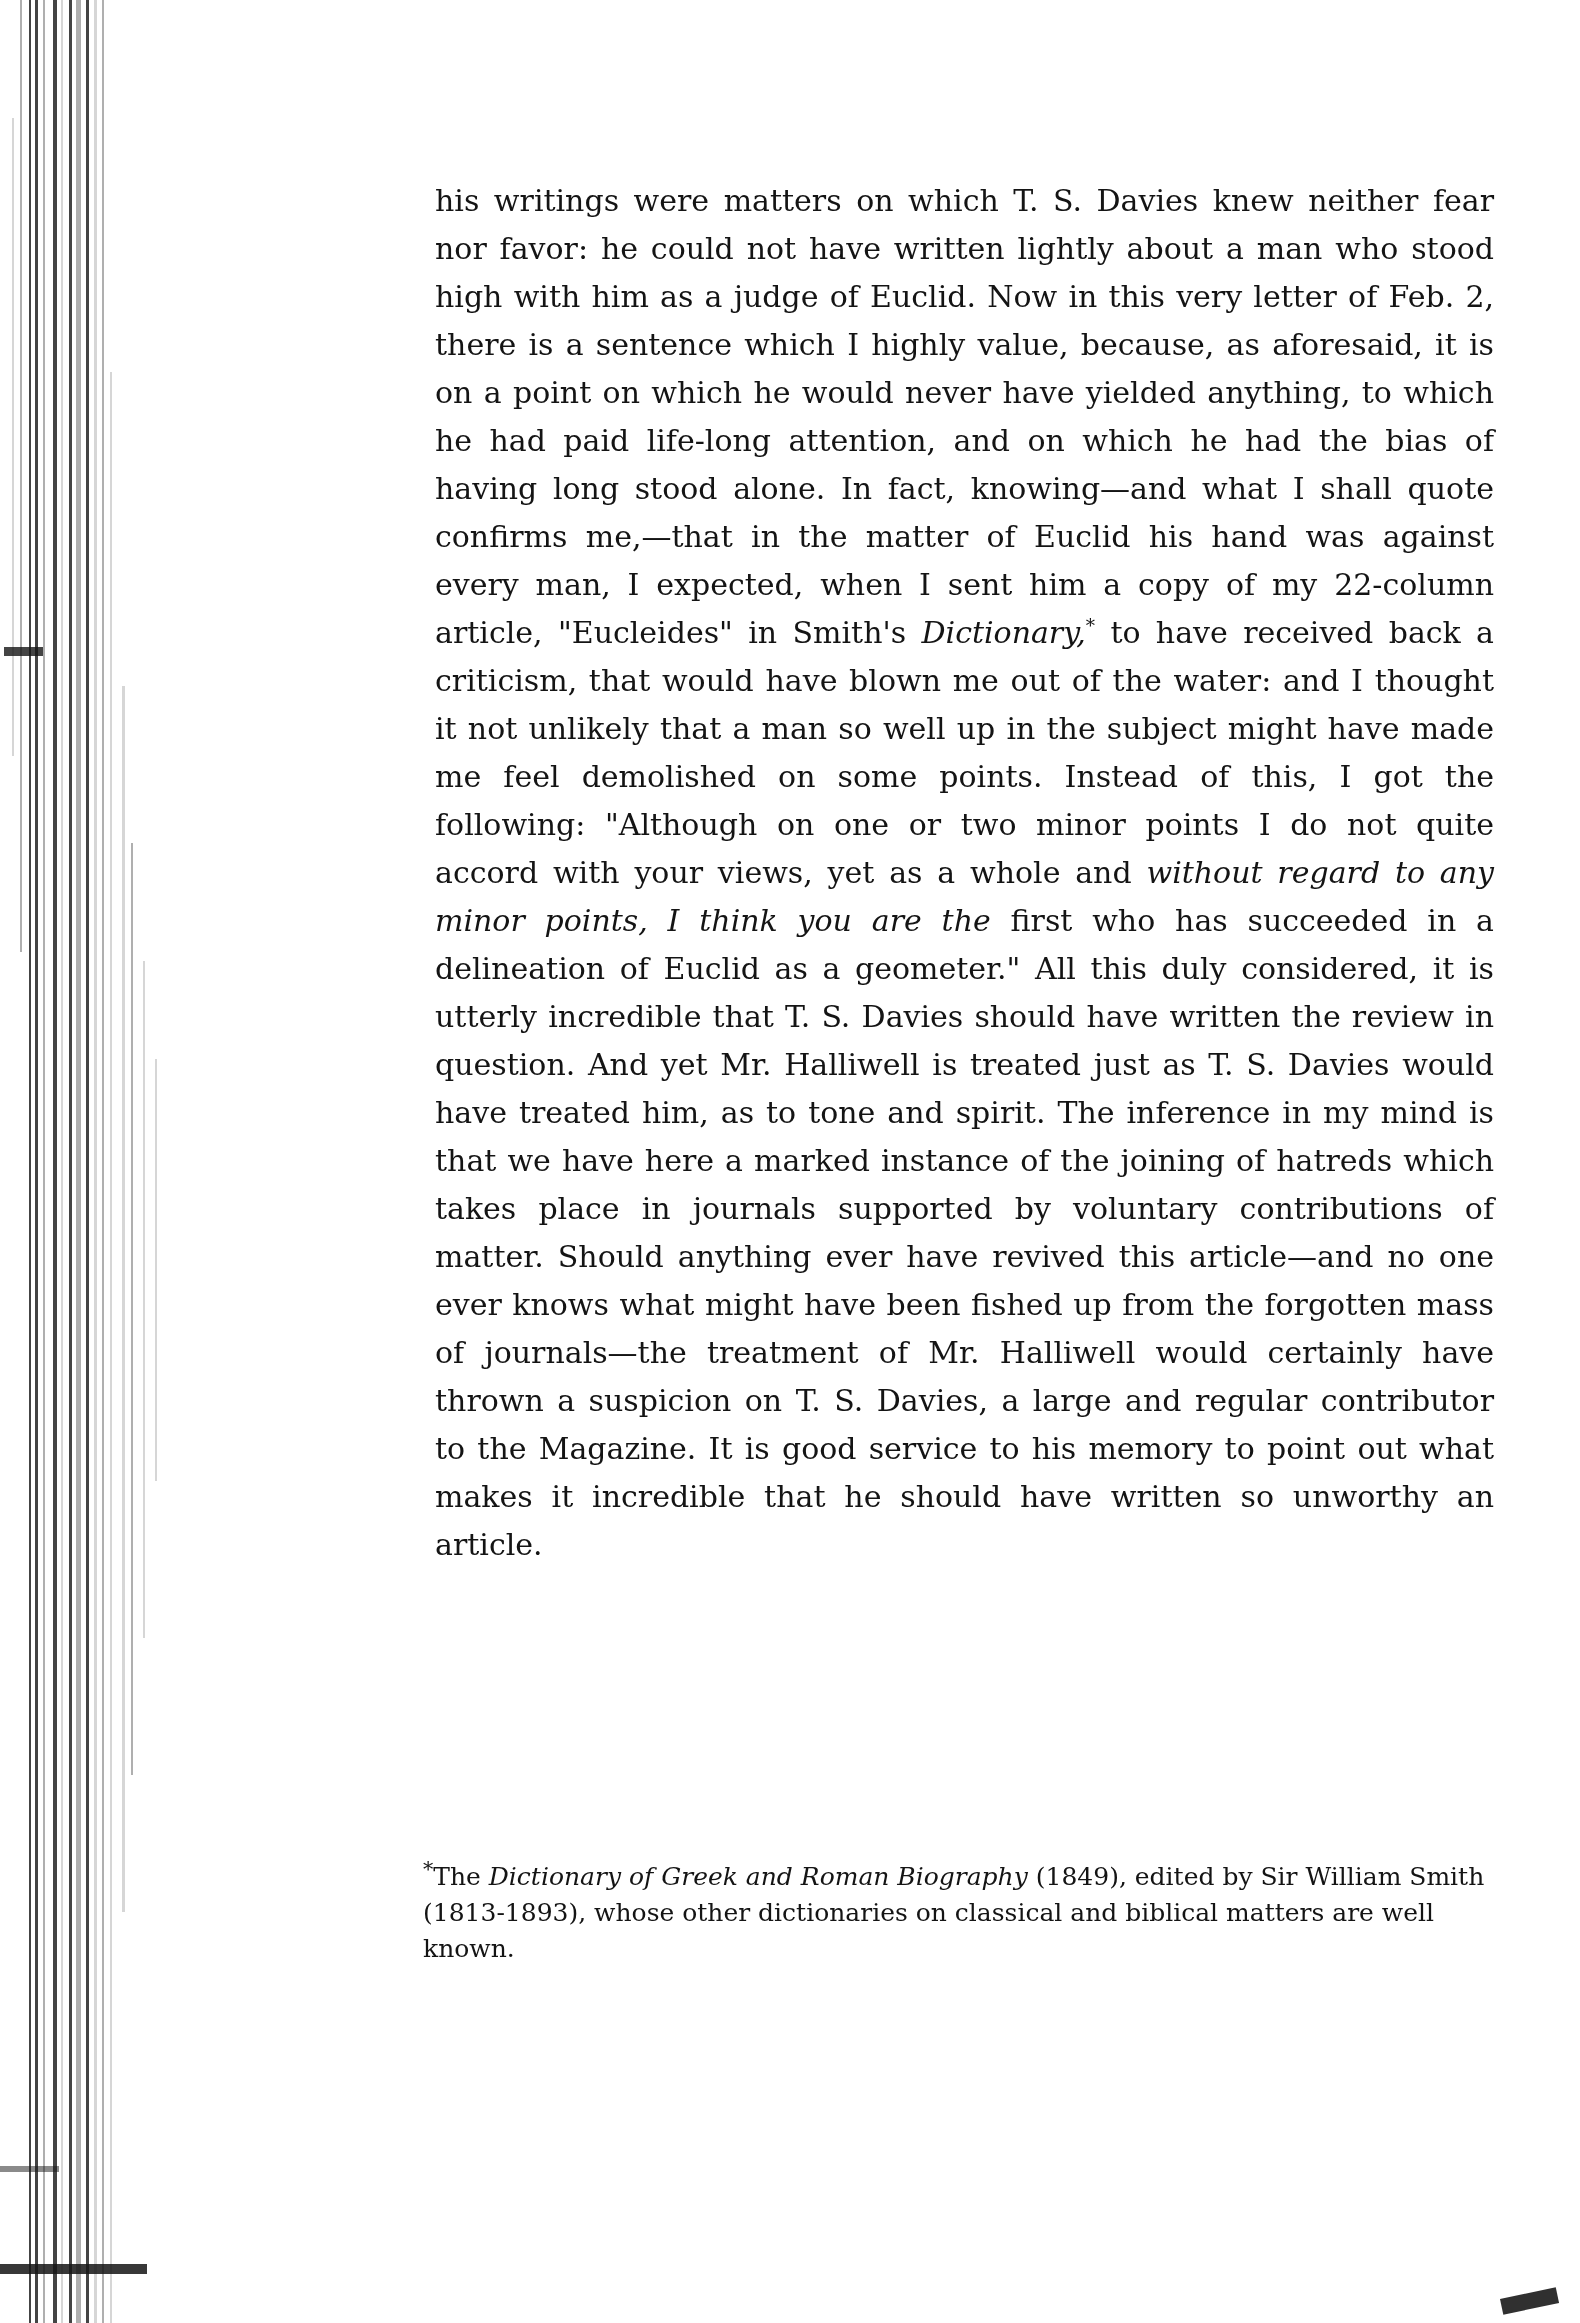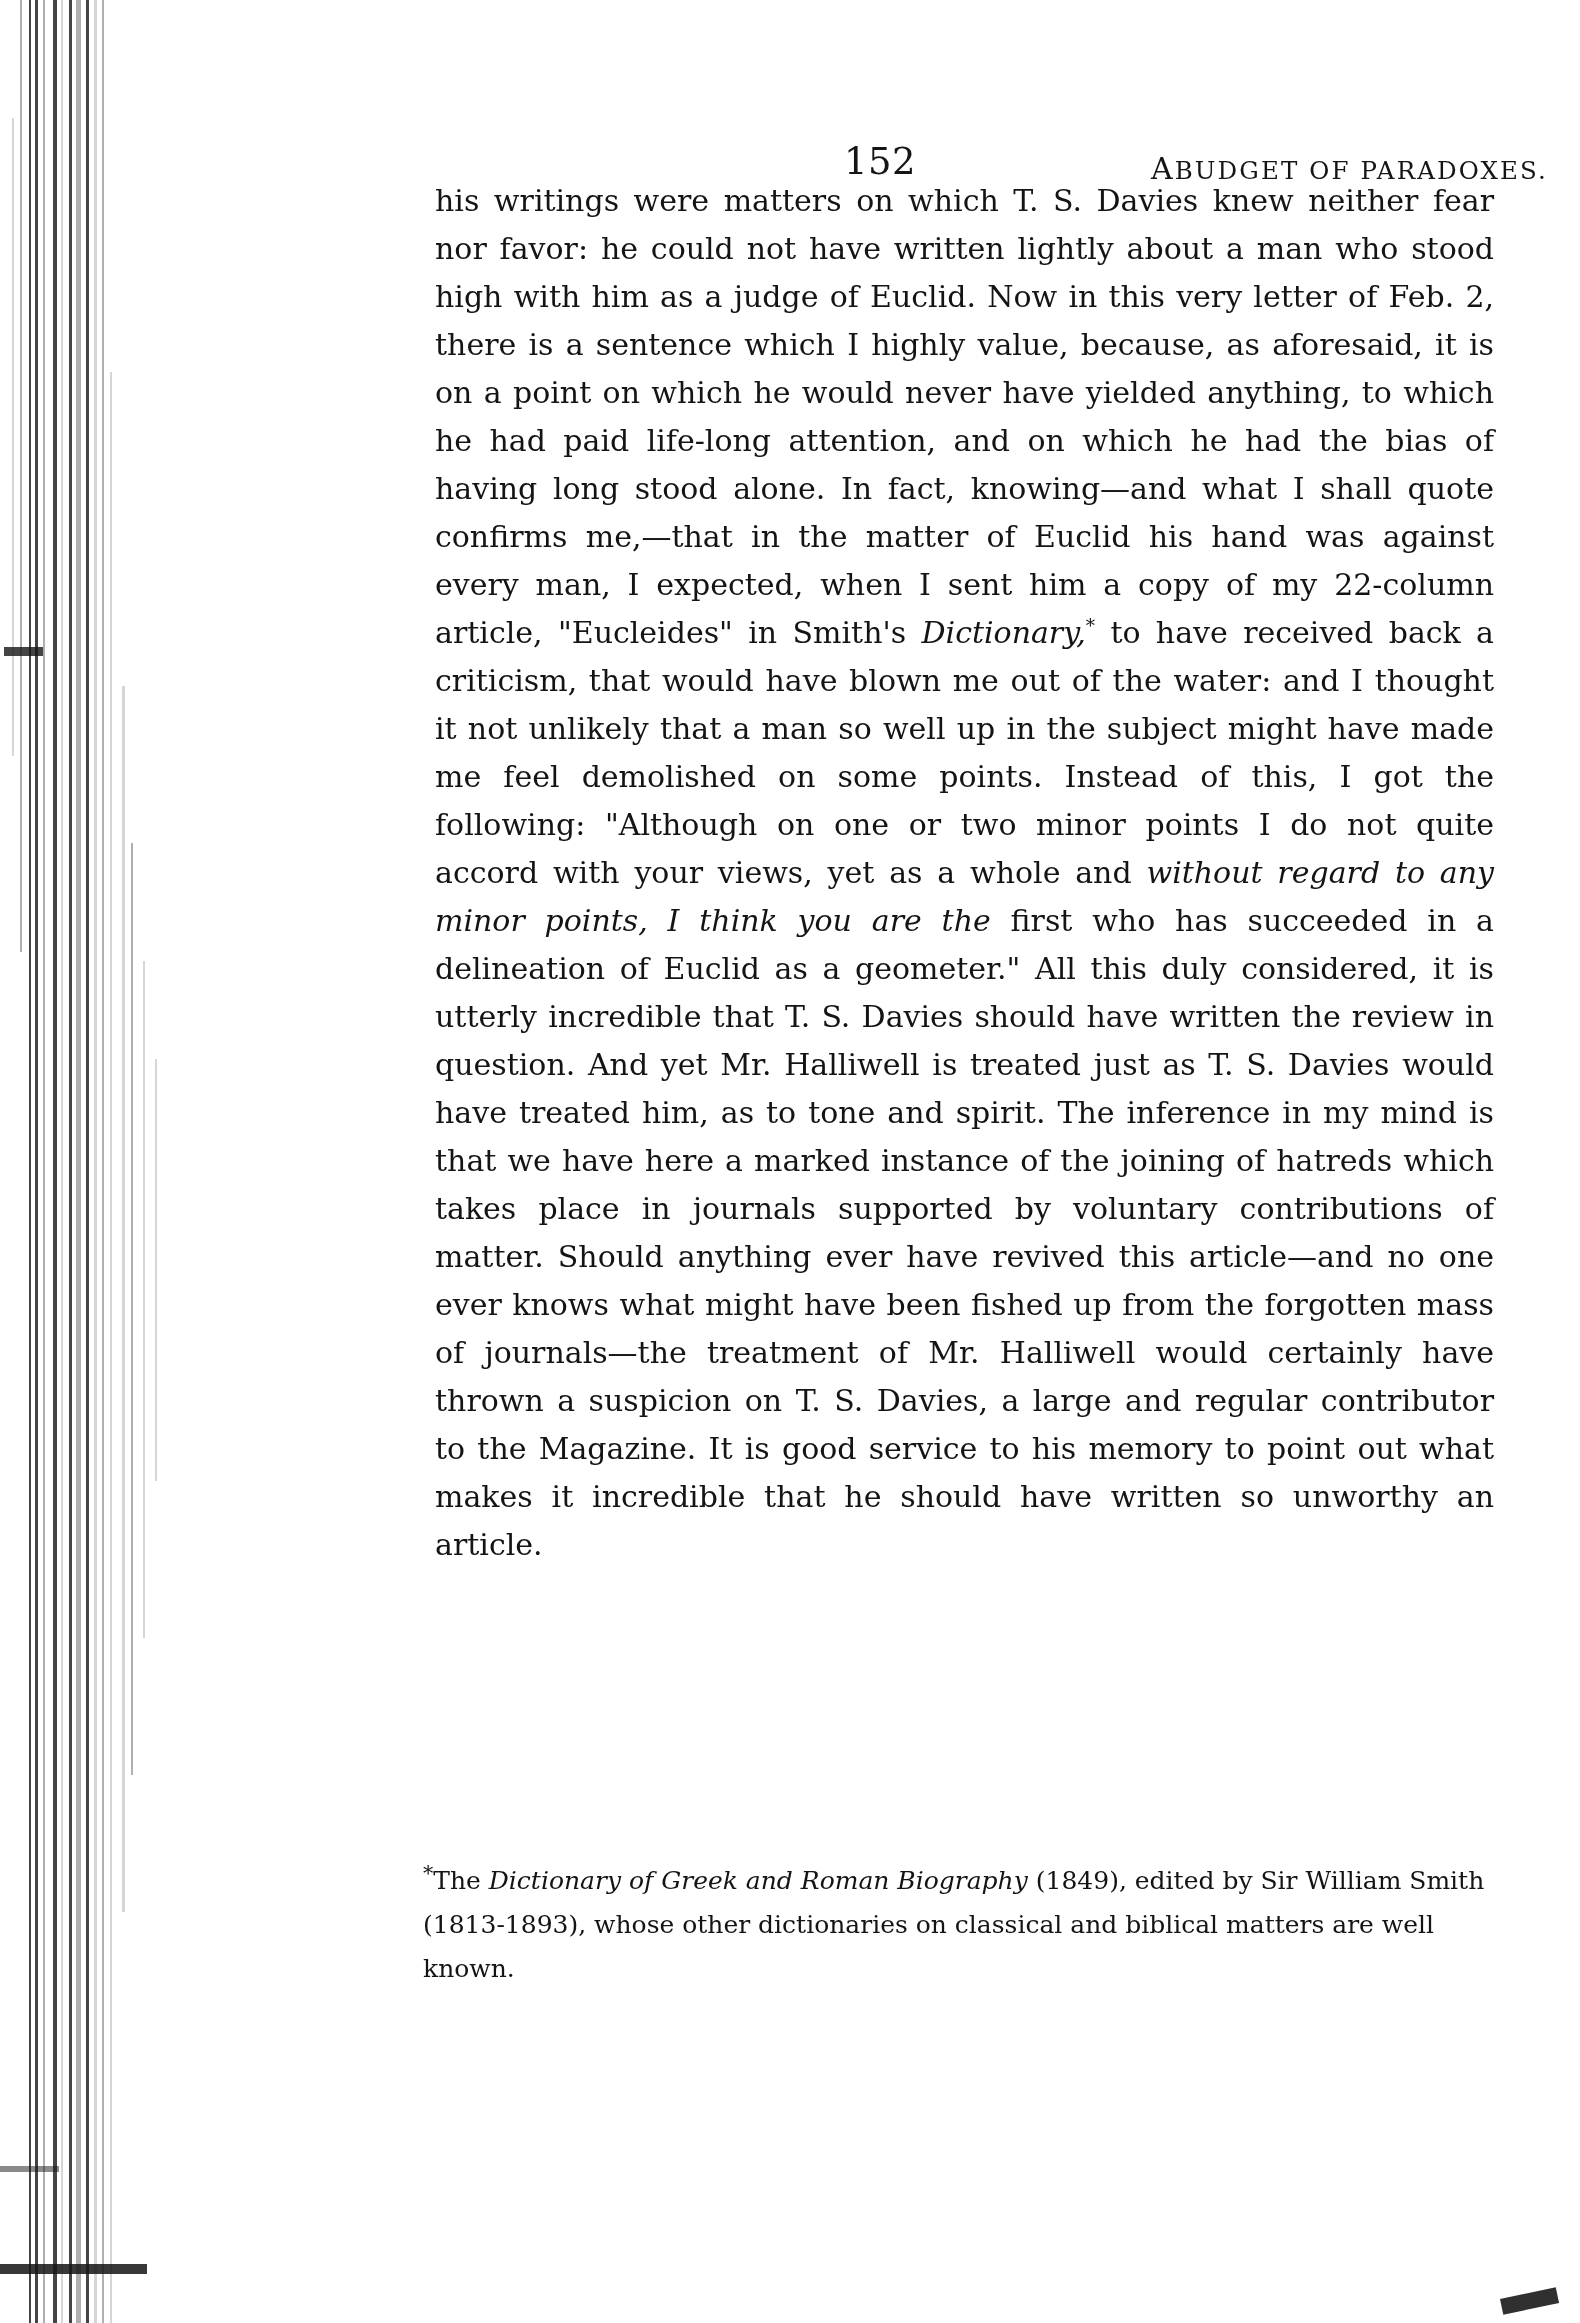--- a/index.html
+++ b/index.html
@@ -94,21 +94,21 @@
   .para.indent { text-indent: 51px; margin-top: 2px; }
 
   .para i, .para em { font-style: italic; }
 
   .footnote {
     position: absolute;
     left: 423px;
     top: 1851px;
     width: 1083px;
     font-size: 25px;
-    line-height: 44px;
+    line-height: 36px;
     color: #141414;
     text-align: left;
   }
   .footnote .fn-first { text-indent: 41px; }
   .footnote i { font-style: italic; }
   .footnote .marker {
     font-size: 20.6px;
     vertical-align: super;
   }
 
@@ -150,24 +150,20 @@
   <div class="streak" style="left:29px; width:2px;"></div>
   <div class="streak soft" style="left:19.6px; width:2px; top:0; bottom:1372px;"></div>
   <div class="streak faint" style="left:11.8px; width:2px; top:118px; bottom:1568px;"></div>
   <div class="edge-mark" style="left:0px; top:2264px; width:147px; height:9.8px; opacity:0.85;"></div>
   <div class="edge-mark" style="left:0px; top:2166px; width:59px; height:5.9px; opacity:0.5;"></div>
   <div class="edge-mark" style="left:3.9px; top:647px; width:39px; height:8.8px; opacity:0.8;"></div>
 </div>
 
 <div class="page">
 
-  <div class="running-head">
-    <div class="folio">152</div>
-    <div class="head-title"><span class="cap">A</span><span>BUDGET OF PARADOXES.</span></div>
-  </div>
 
   <div class="textblock">
     <p class="para"><span>his writings were matters on which T. S. Davies knew neither fear nor favor: he could not have written lightly about a man who stood high with him as a judge of Euclid. Now in this very letter of Feb. 2, there is a sentence which I highly value, because, as aforesaid, it is on a point on which he would never have yielded anything, to which he had paid life-long attention, and on which he had the bias of having long stood alone.  In fact, knowing—and what I shall quote confirms me,—that in the matter of Euclid his hand was against every man, I expected, when I sent him a copy of my 22-column article, "Eucleides" in Smith's </span><i>Dictionary,</i><sup class="fn-ref">*</sup><span> to have received back a criticism, that would have blown me out of the water: and I thought it not unlikely that a man so well up in the subject might have made me feel demolished on some points.  Instead of this, I got the following: "Although on one or two minor points I do not quite accord with your views, yet as a whole and </span><i>without regard to any minor points, I think you are the</i><span> first who has succeeded in a delineation of Euclid as a geometer."  All this duly considered, it is utterly incredible that T. S. Davies should have written the review in question.  And yet Mr. Halliwell is treated just as T. S. Davies would have treated him, as to tone and spirit.  The inference in my mind is that we have here a marked instance of the joining of hatreds which takes place in journals supported by voluntary contributions of matter.  Should anything ever have revived this article—and no one ever knows what might have been fished up from the forgotten mass of journals—the treatment of Mr. Halliwell would certainly have thrown a suspicion on T. S. Davies, a large and regular contributor to the Magazine.  It is good service to his memory to point out what makes it incredible that he should have written so unworthy an article.</span></p>
 
   </div>
 
   <div class="footnote">
     <span class="fn-first"></span><span class="marker">*</span><span>The </span><i>Dictionary of Greek and Roman Biography</i><span> (1849), edited by Sir William Smith (1813-1893), whose other dictionaries on classical and biblical matters are well known.</span>
   </div>
 

